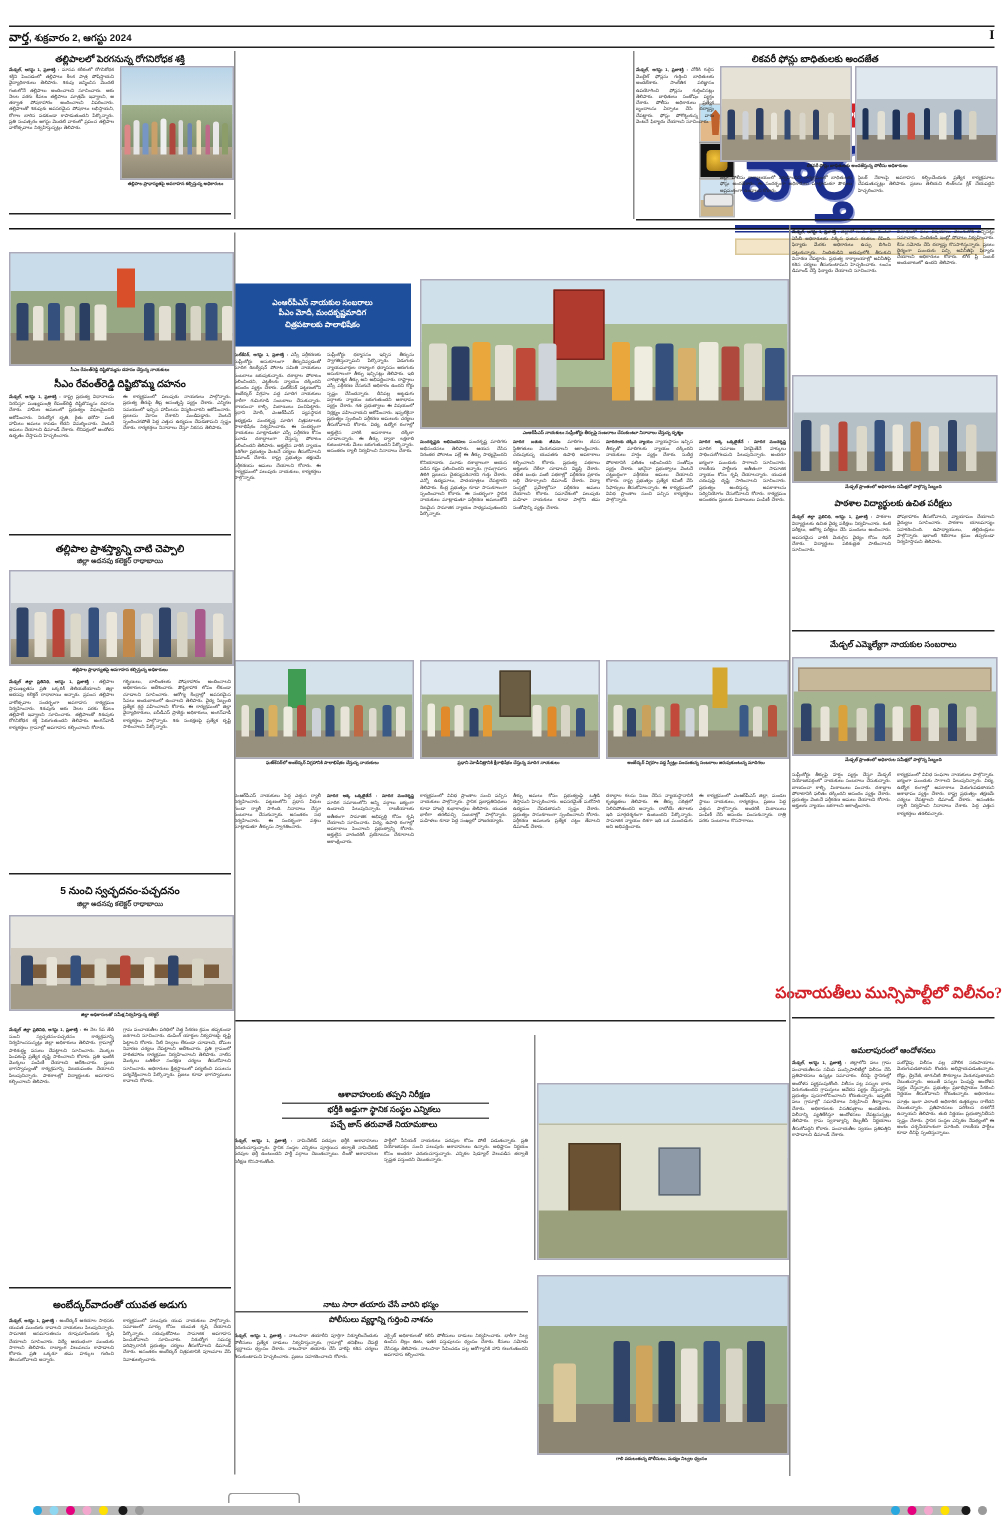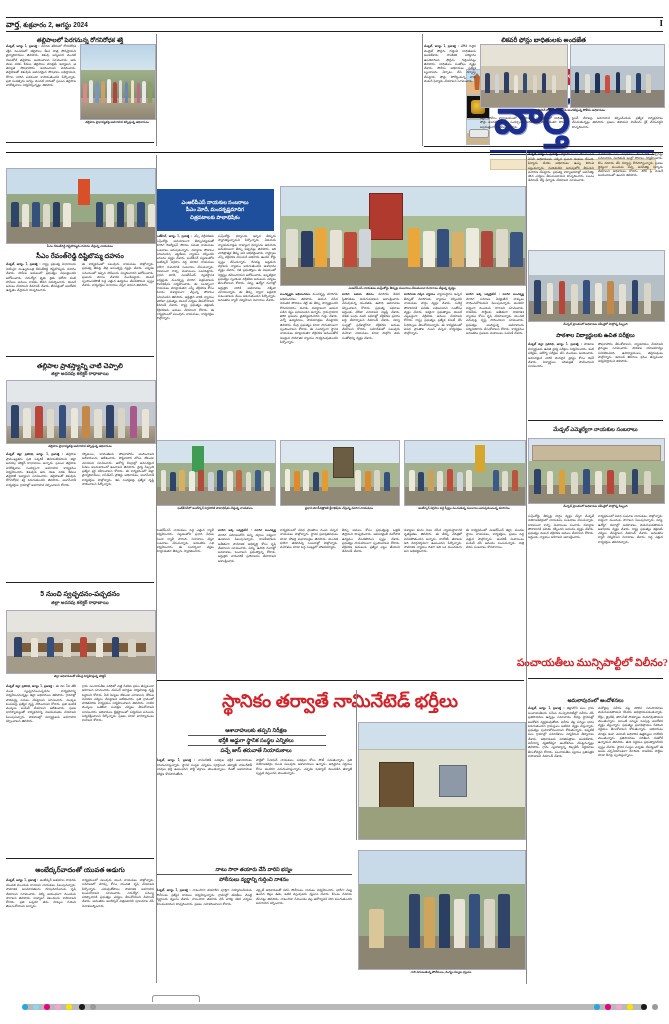--- a/index.html
+++ b/index.html
@@ -440,21 +440,20 @@
   <div class="secthead" style="position:absolute;left:6px;top:866px;width:148px;font-size:6.6px;">అంబేద్కర్‌వాదంతో యువత అడుగు</div>
   <div class="txt j" style="position:absolute;left:6px;top:878px;width:70px;height:108px;">
     <span class="lead mini">మేడ్చల్, ఆగస్టు 1, ప్రజాశక్తి :</span>
     అంబేద్కర్ ఆశయాల సాధనకు యువత ముందుకు రావాలని నాయకులు పిలుపునిచ్చారు. సామాజిక అసమానతలను రూపుమాపేందుకు కృషి చేయాలని సూచించారు. విద్యే ఆయుధంగా ముందుకు సాగాలని తెలిపారు. రాజ్యాంగ విలువలను కాపాడాలని కోరారు. ప్రతి ఒక్కరూ తమ హక్కుల గురించి తెలుసుకోవాలని అన్నారు.
   </div>
   <div class="txt j" style="position:absolute;left:82px;top:878px;width:72px;height:108px;">
     కార్యక్రమంలో పలువురు యువ నాయకులు పాల్గొన్నారు. సమాజంలో మార్పు కోసం యువత కృషి చేయాలని పేర్కొన్నారు. చదువుతోపాటు సామాజిక అవగాహన పెంచుకోవాలని సూచించారు. నిరుద్యోగ సమస్య పరిష్కారానికి ప్రభుత్వం చర్యలు తీసుకోవాలని డిమాండ్ చేశారు. అనంతరం అంబేద్కర్ చిత్రపటానికి పూలమాల వేసి నివాళులర్పించారు.
   </div>
 
   <div class="boxrule" style="left:156px;top:680px;width:368px;height:.8px;"></div>
-  <div class="redhead" style="position:absolute;left:156px;top:690px;width:368px;font-size:18px;line-height:22px;white-space:nowrap;">స్థానికం తర్వాతే నామినేటెడ్ భర్తీలు</div>
   <div class="secthead" style="position:absolute;left:156px;top:726px;width:200px;font-size:5.4px;line-height:9px;">ఆశావాహులకు తప్పని నిరీక్షణ</div>
   <div class="boxrule" style="left:188px;top:735px;width:138px;height:.5px;background:#555;"></div>
   <div class="secthead" style="position:absolute;left:156px;top:736px;width:200px;font-size:5.4px;line-height:9px;">భర్తీకి అడ్డుగా స్థానిక సంస్థల ఎన్నికలు</div>
   <div class="boxrule" style="left:188px;top:745px;width:138px;height:.5px;background:#555;"></div>
   <div class="secthead" style="position:absolute;left:156px;top:746px;width:200px;font-size:5.4px;line-height:9px;">పచ్చే జాస్ తరువాతే నియామకాలు</div>
 
   <div class="photo" style="left:358px;top:722px;width:166px;height:116px;">
     <div class="sky" style="background:#cfe0ea"></div>
     <div style="position:absolute;left:0;right:0;top:22%;bottom:22%;background:#dfe0cf;border-top:1px solid #b9bba4;"></div>
     <div style="position:absolute;left:12%;top:34%;width:20%;height:44%;background:#6b5233;border:.5px solid #4a3722;"></div>

